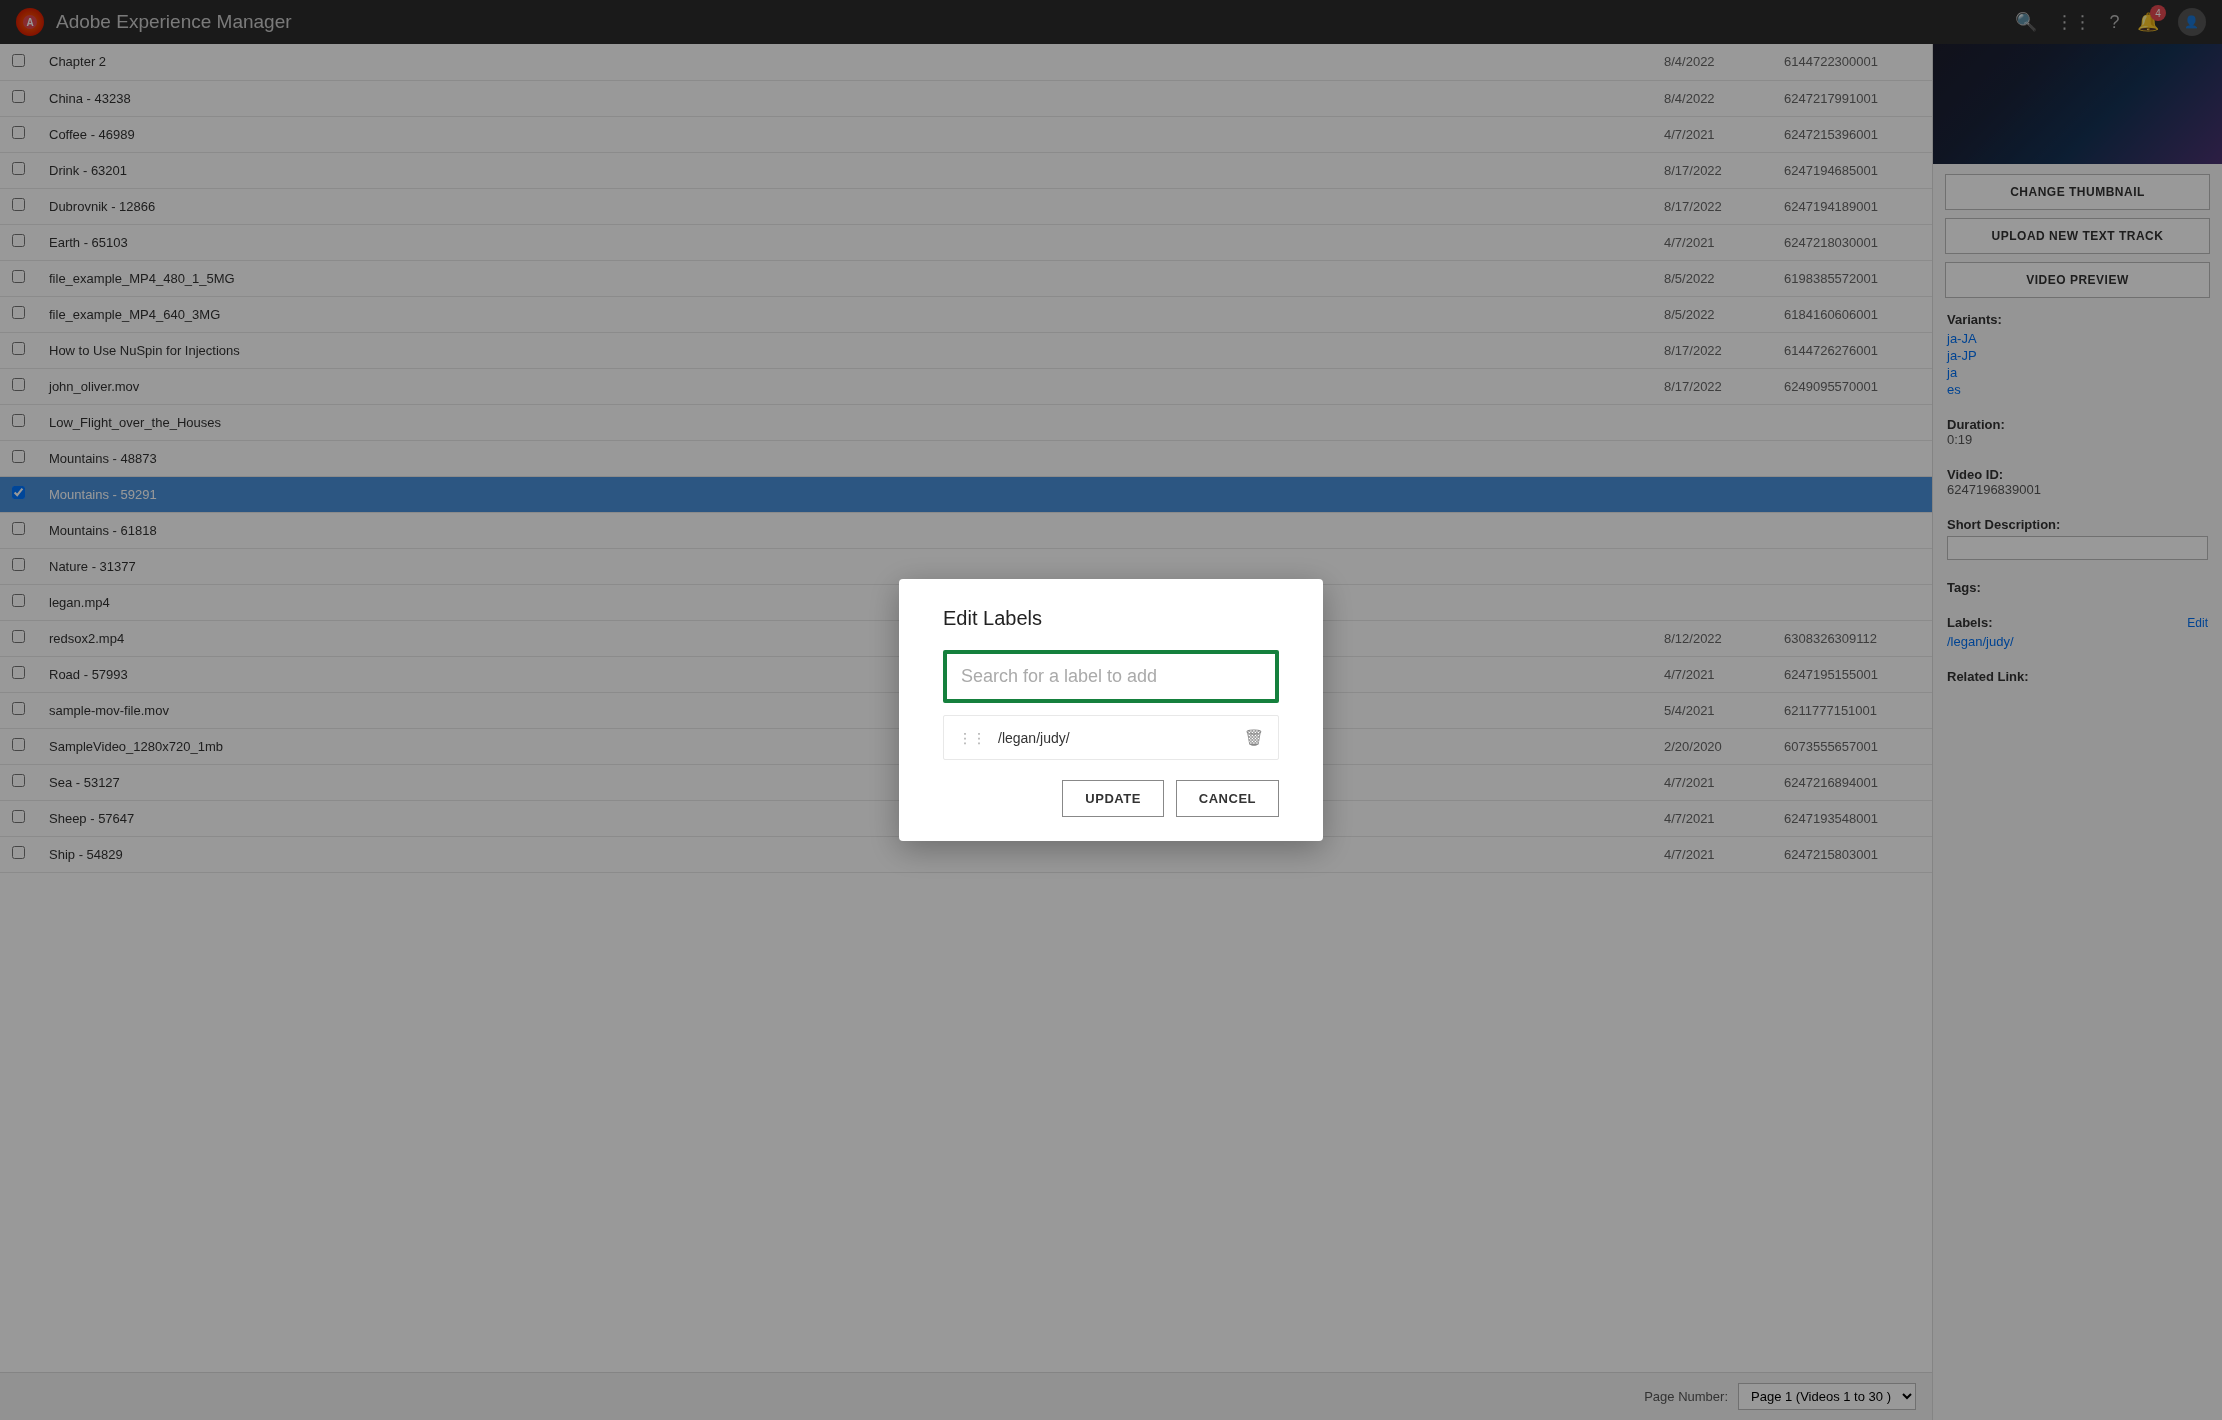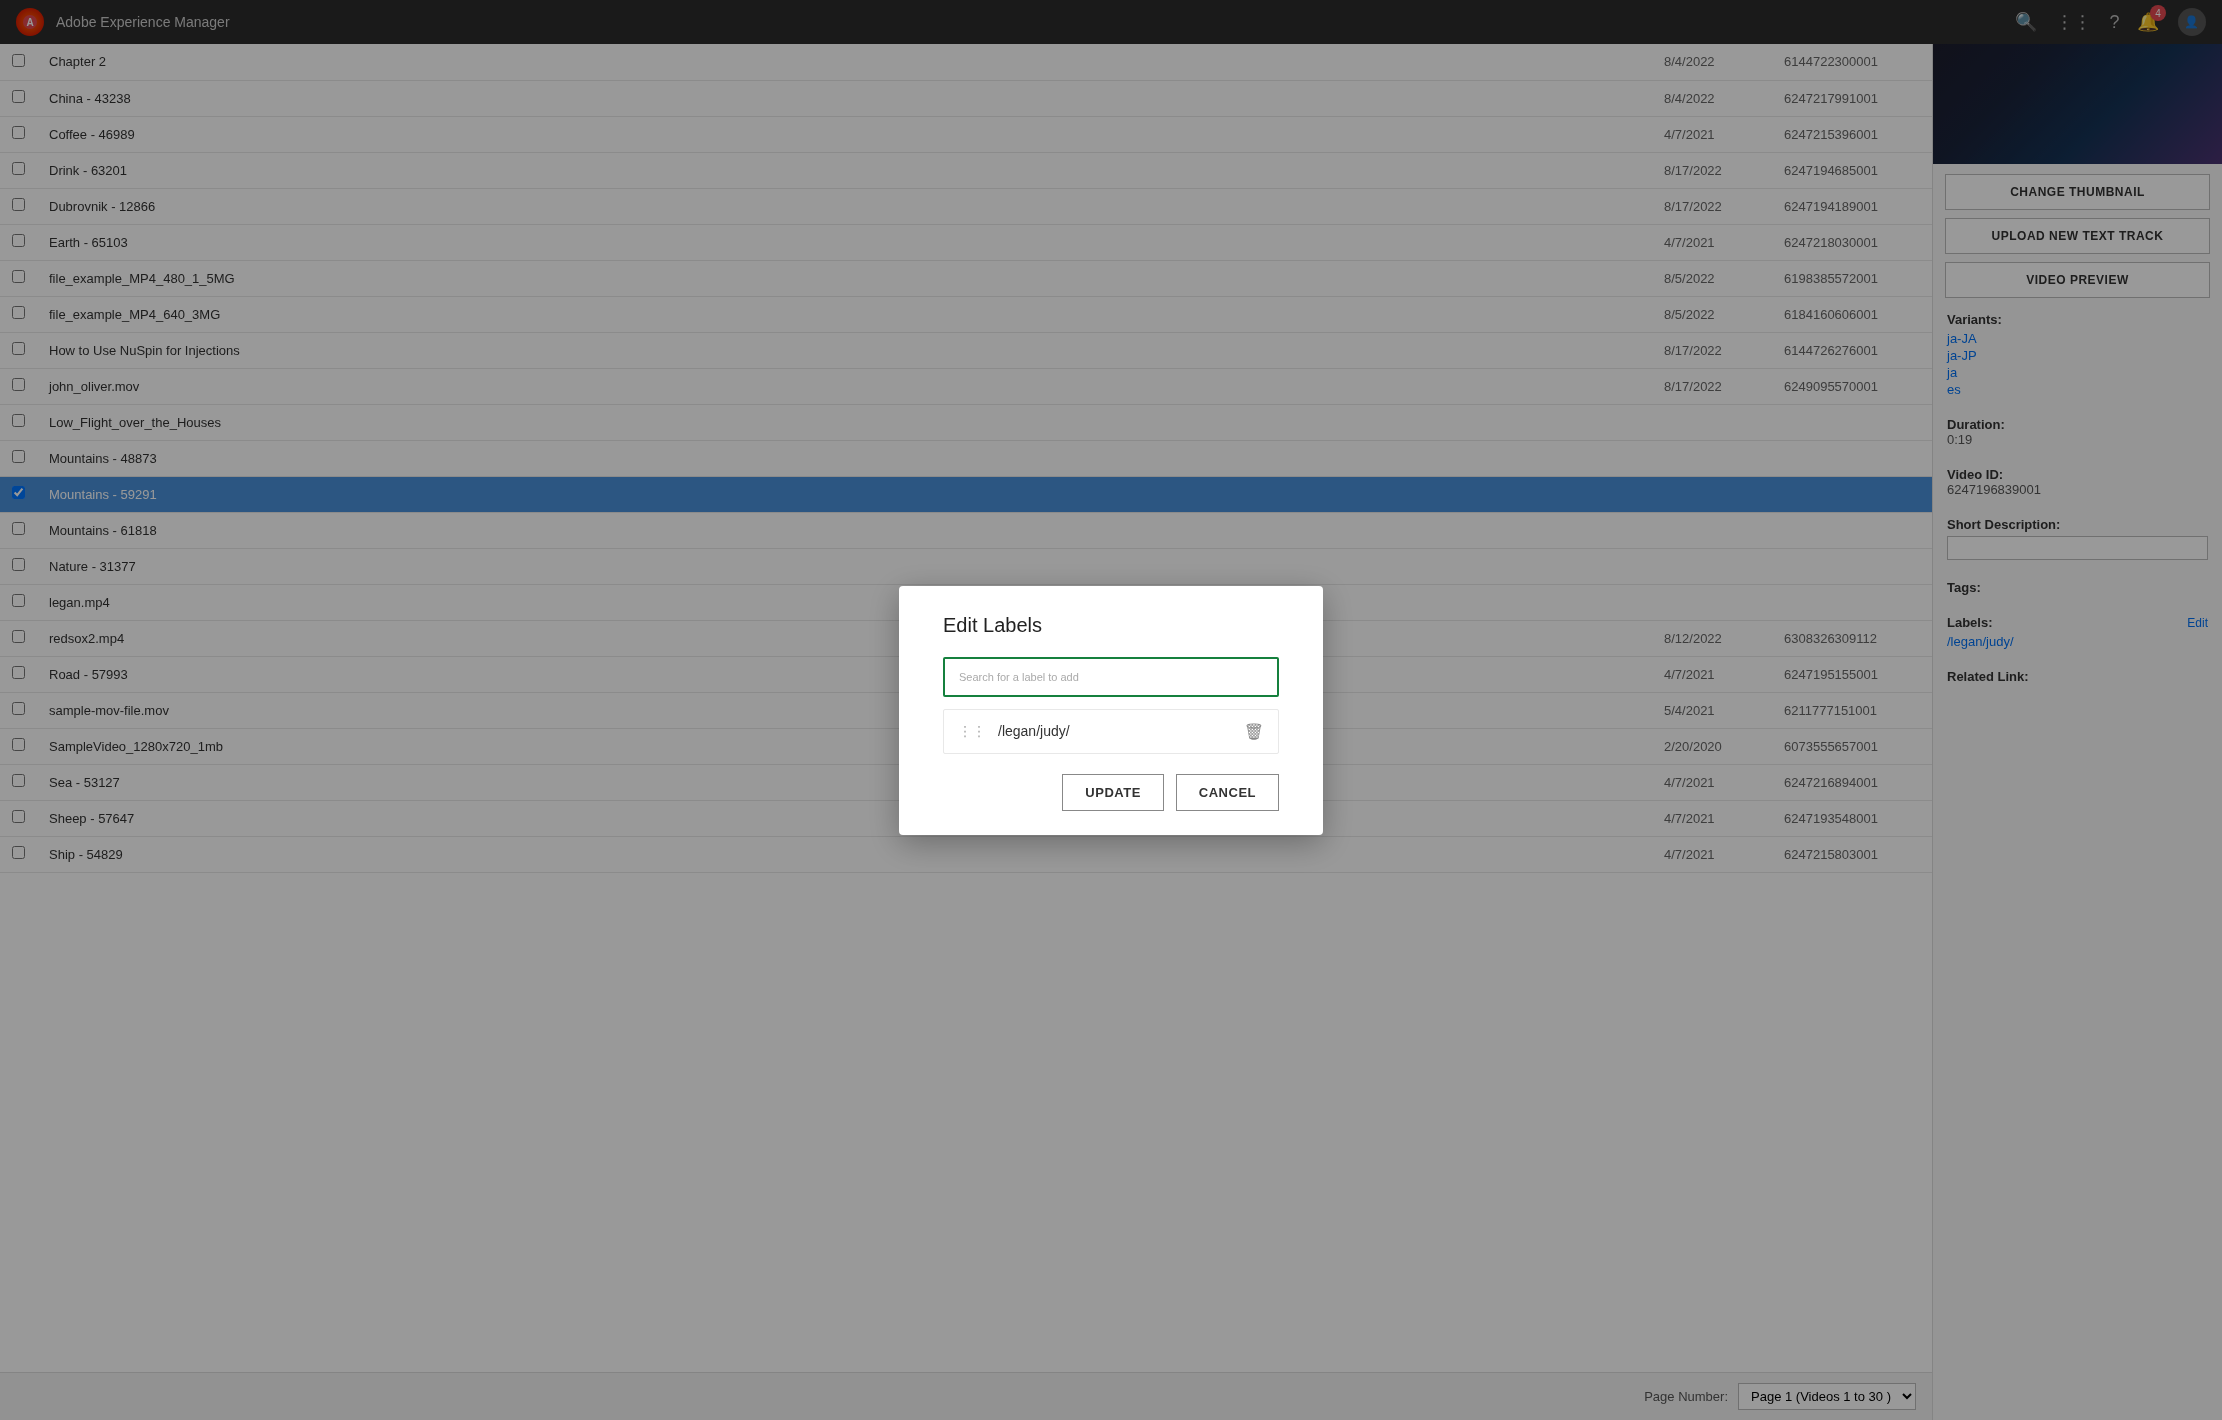--- a/index.html
+++ b/index.html
@@ -18,21 +18,21 @@
       top: 0; left: 0; right: 0;
       z-index: 100;
     }
     .top-nav .app-icon {
       width: 28px; height: 28px;
       background: radial-gradient(circle, #f60, #c00);
       border-radius: 50%;
       display: flex; align-items: center; justify-content: center;
       font-size: 14px; color: #fff; font-weight: bold;
     }
-    .top-nav .app-title { font-size: 14px; color: #ccc; flex: 1; }
+    .top-nav .app-title { font-size: 19px; color: #ccc; flex: 1; }
     .top-nav .nav-icons { display: flex; align-items: center; gap: 18px; }
     .top-nav .nav-icon { color: #bbb; cursor: pointer; font-size: 18px; position: relative; }
     .top-nav .badge {
       position: absolute; top: -6px; right: -6px;
       background: #e34850; color: #fff;
       border-radius: 50%; width: 16px; height: 16px;
       font-size: 10px; display: flex; align-items: center; justify-content: center;
     }
     .top-nav .avatar {
       width: 28px; height: 28px; border-radius: 50%;
@@ -172,22 +172,22 @@
     }
     .modal-title {
       font-size: 20px;
       font-weight: 300;
       color: #222;
       margin-bottom: 20px;
     }
     .modal-search-input {
       width: 100%;
       padding: 12px 14px;
-      border: 2px solid #15803d;
-      font-size: 11px;
+      border: 4px solid #15803d;
+      font-size: 18px;
       outline: none;
       color: #404040;
       border-radius: 2px;
     }
     .modal-search-input::placeholder { color: #aaa; }
 
     .modal-label-list {
       margin-top: 12px;
       border: 1px solid #e8e8e8;
       border-radius: 2px;

